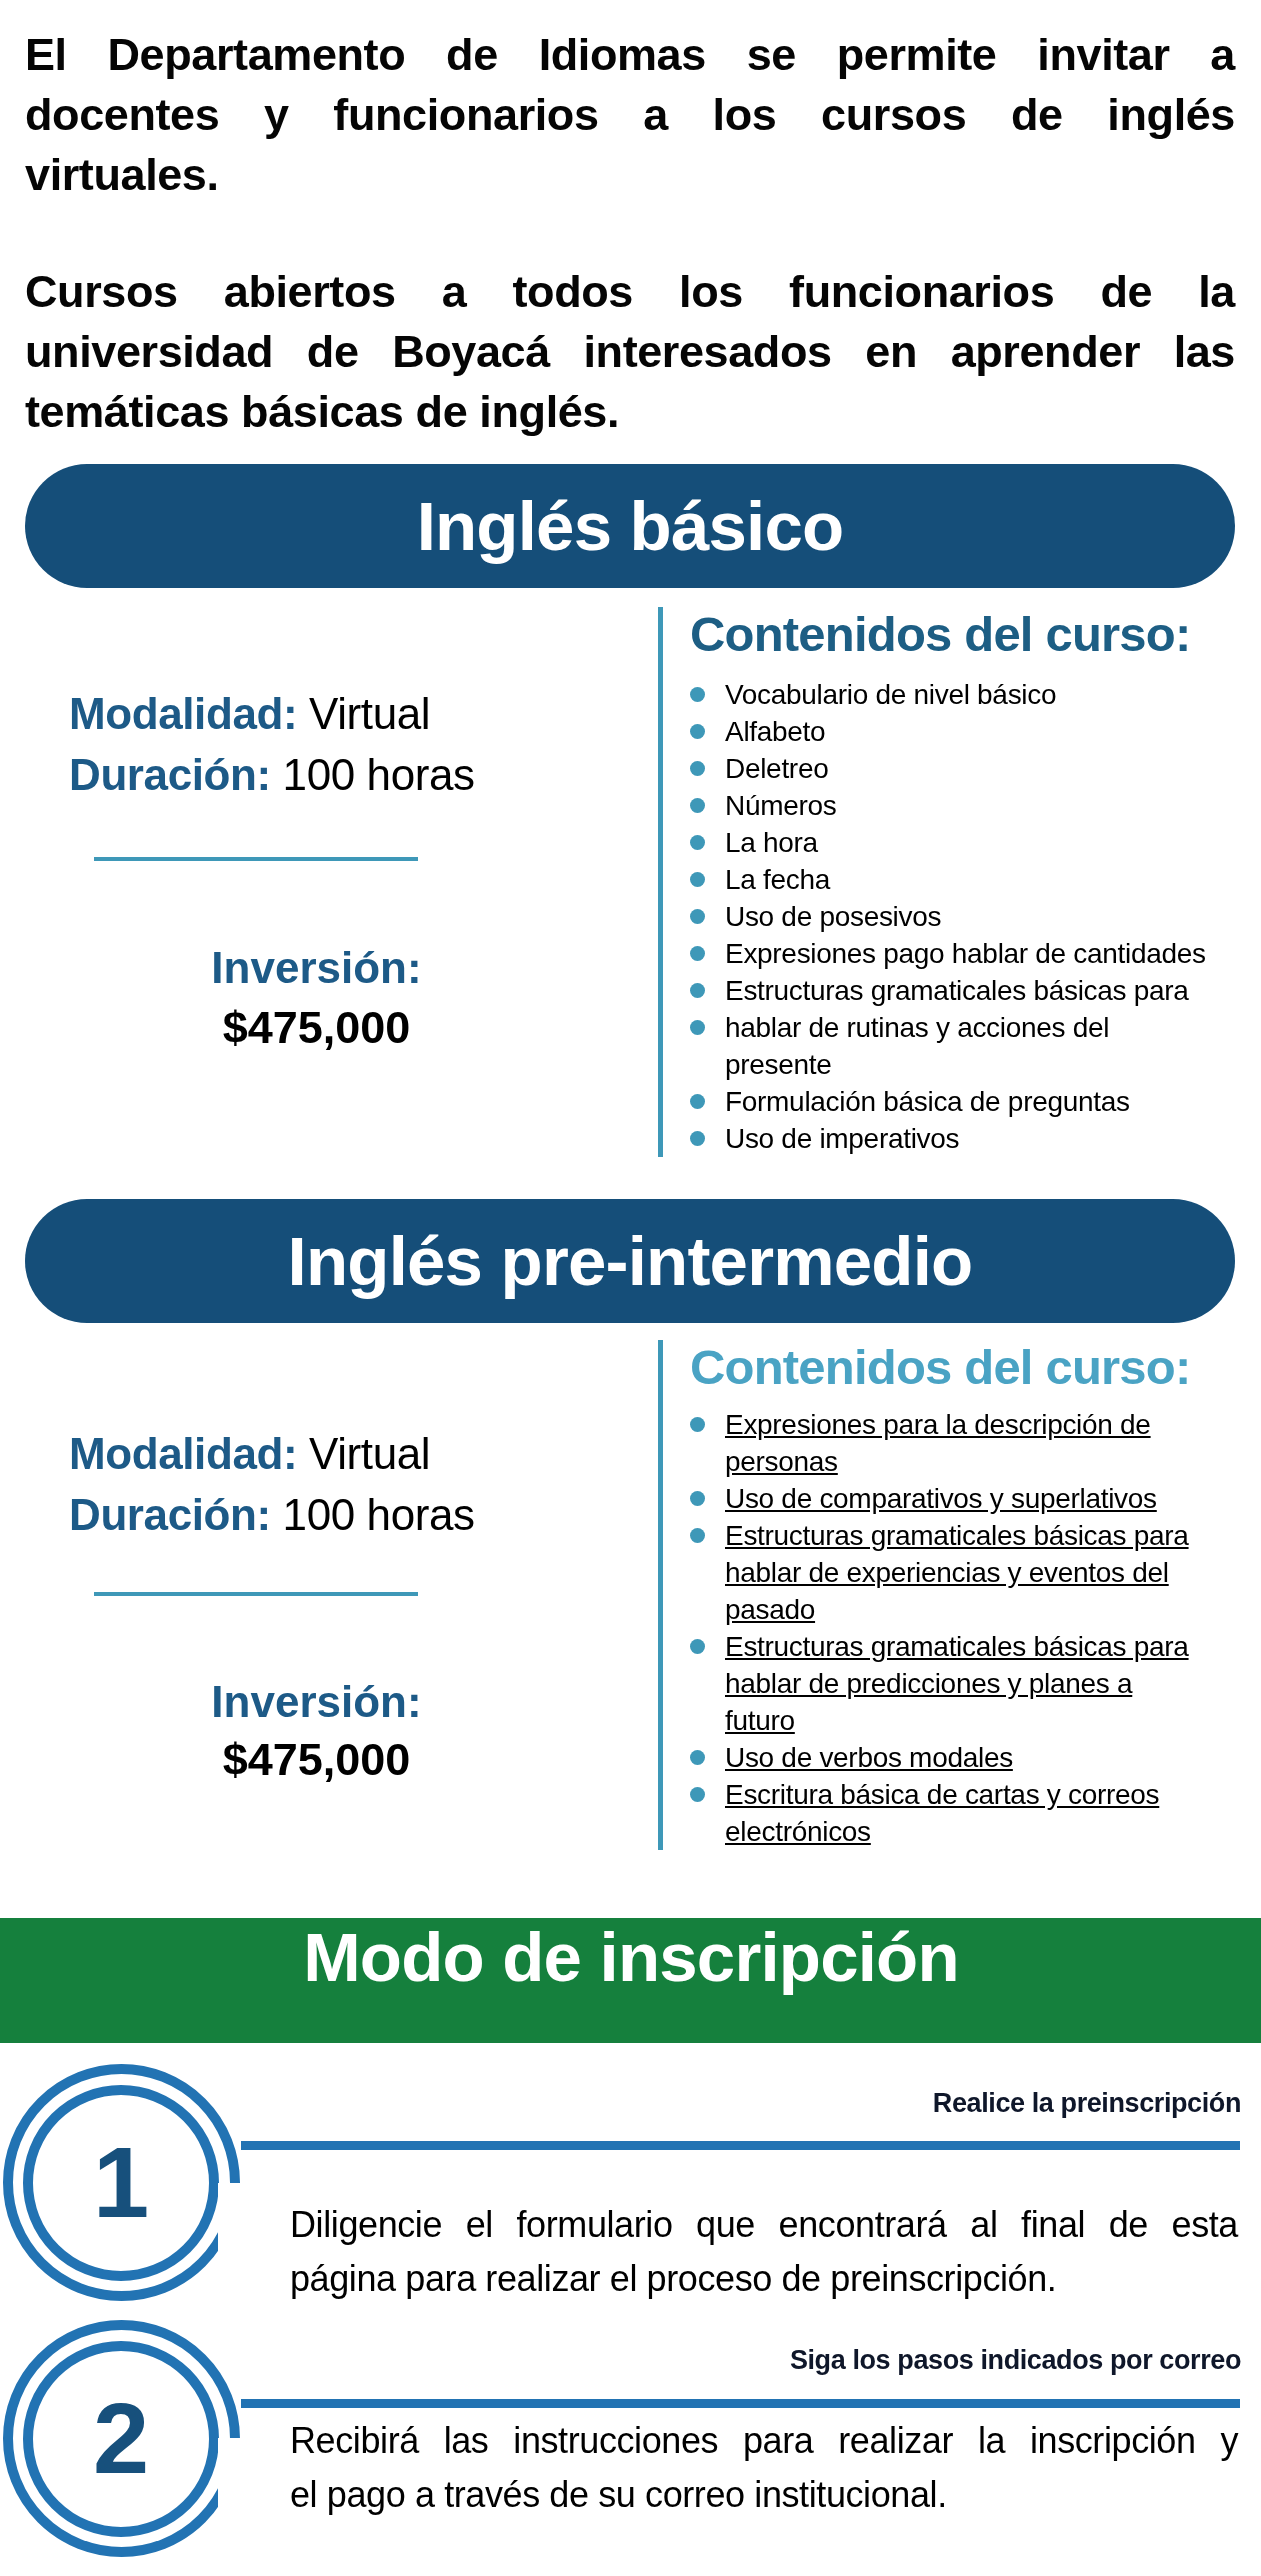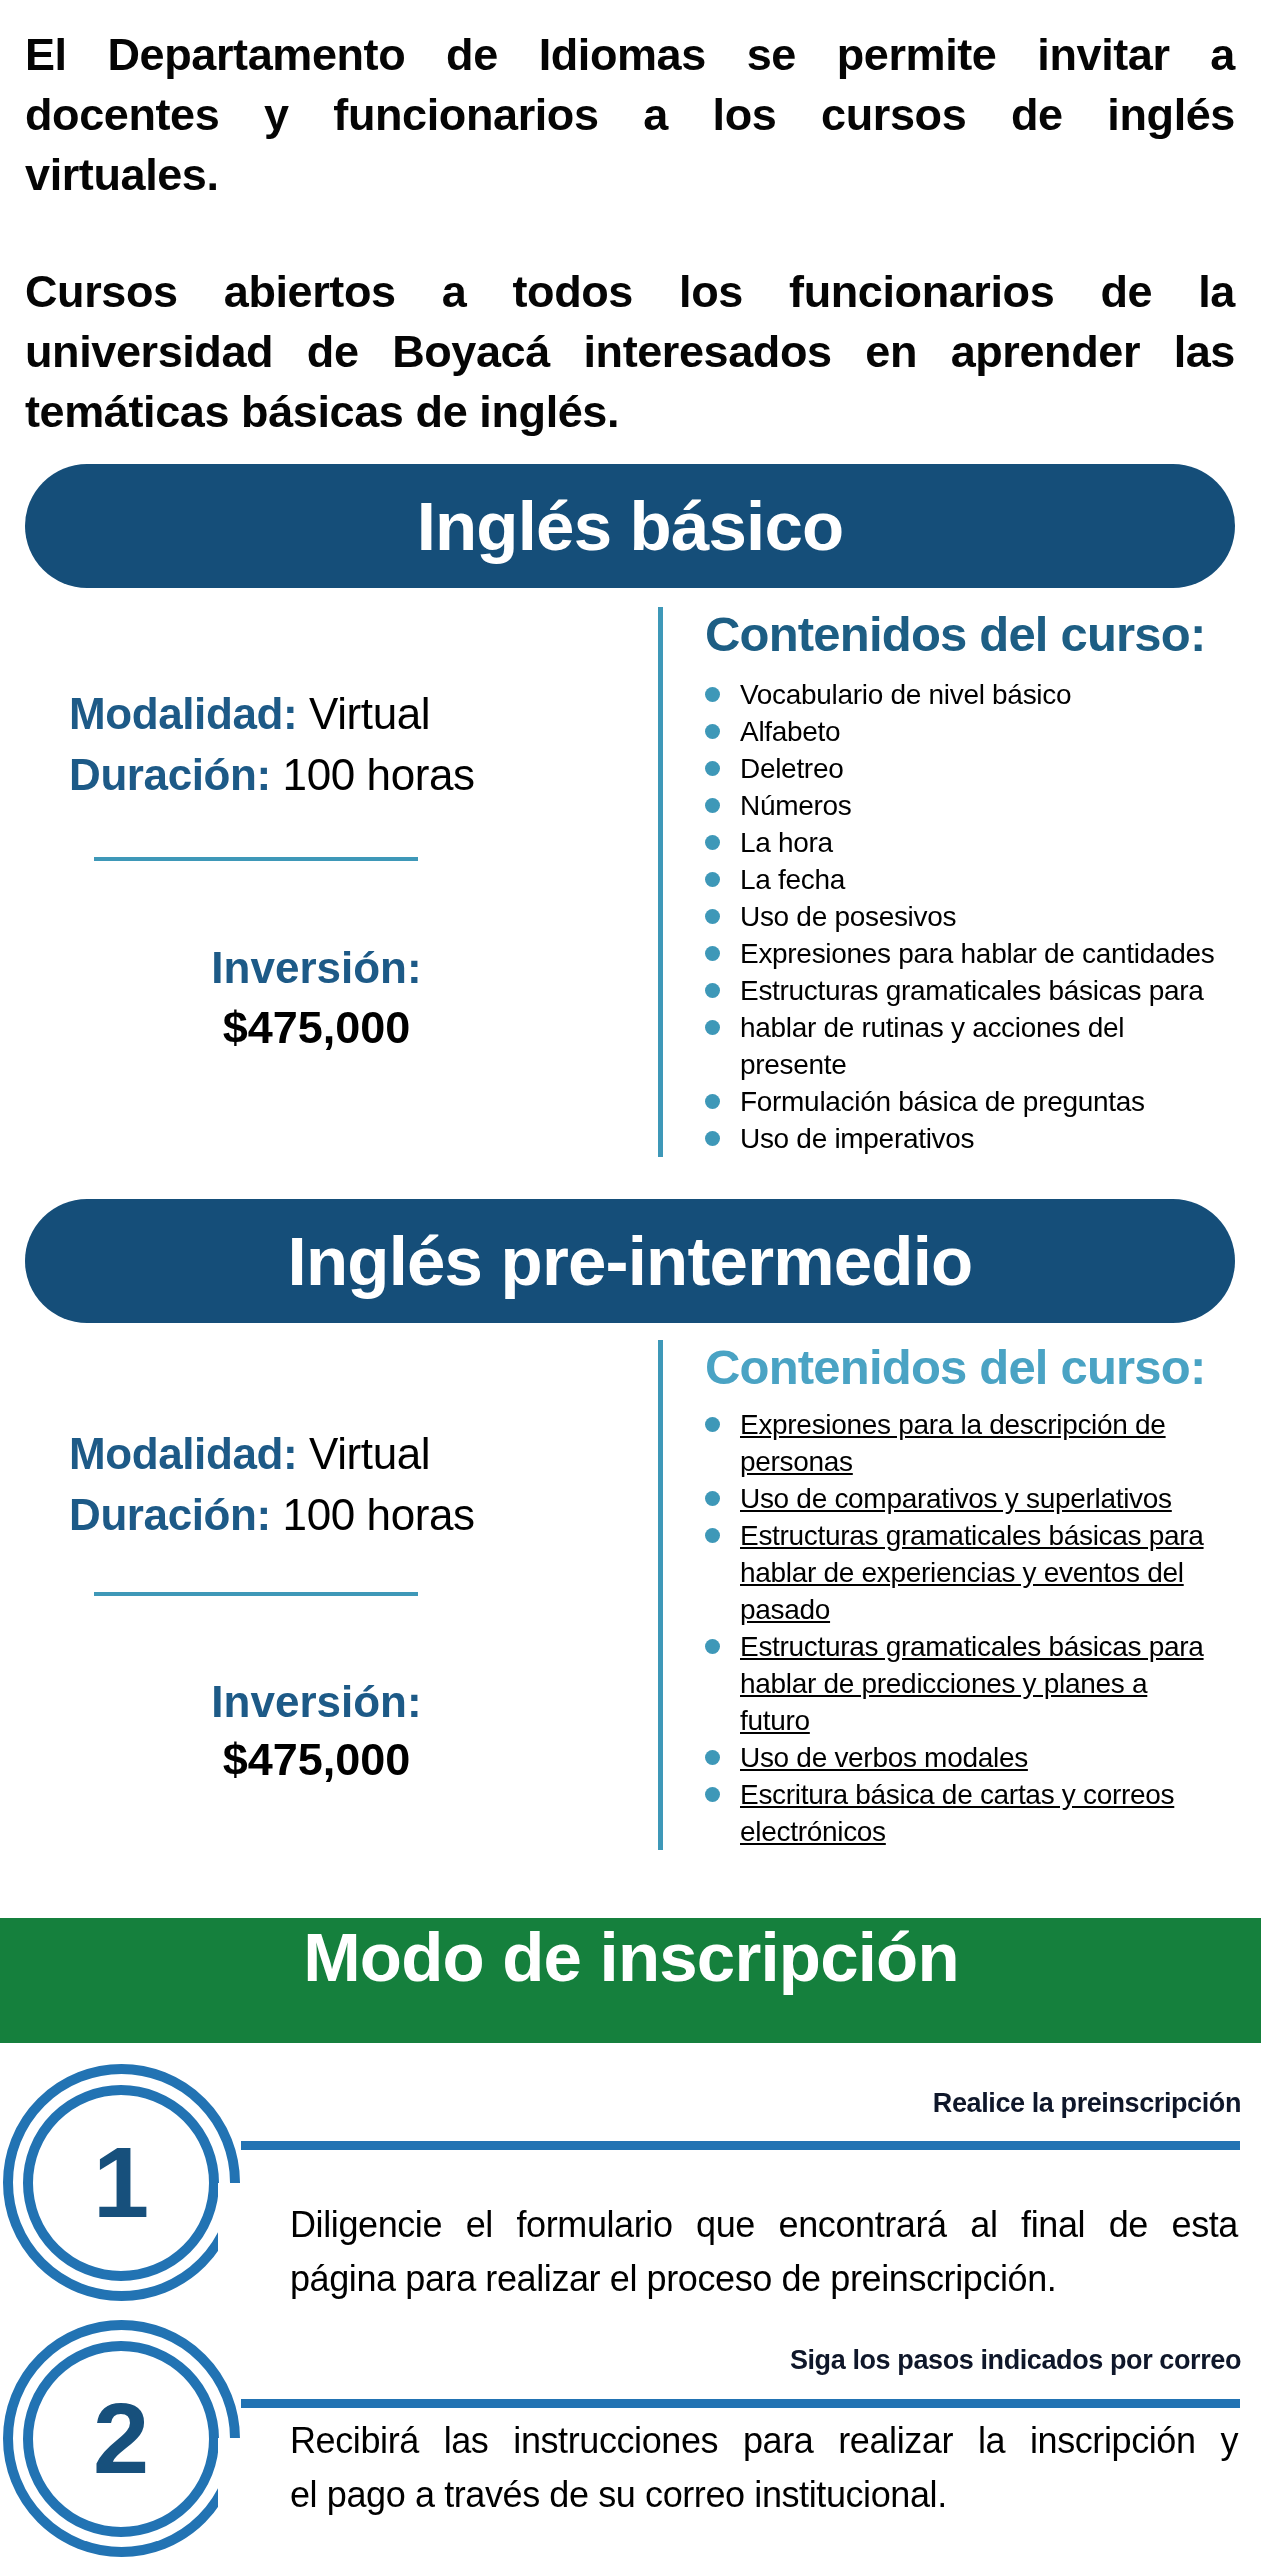--- a/index.html
+++ b/index.html
@@ -38,21 +38,21 @@
   .div-c2{margin-top:47px;}
   .inv-wrap{width:471px;margin-left:67px;text-align:center;}
   .inv-c1{margin-top:82px;}
   .inv-c2{margin-top:81px;}
   .inv-label{font-size:44px;line-height:49px;font-weight:700;color:#1d5a87;}
   .inv-value{font-size:45px;line-height:49px;font-weight:700;color:#000;}
   .inv-v1{margin-top:11px;}
   .inv-v2{margin-top:9.2px;}
   .rightcol{
     position:absolute;left:658px;width:580px;
-    border-left:5px solid #3e98b8;padding-left:42px;box-sizing:border-box;
+    border-left:5px solid #3e98b8;padding-left:27px;box-sizing:border-box;
     min-height:493px;
   }
   .contents-heading{font-size:49px;font-weight:700;letter-spacing:-0.8px;line-height:54px;}
   .ch-c1{color:#1d5e84;}
   .ch-c2{color:#4aa3c4;}
   .blist{margin-top:15px;}
   .blist-c2{margin-top:11.8px;text-decoration:underline;}
   .bi{display:flex;align-items:flex-start;}
   .bdot{flex:none;width:15px;height:15px;border-radius:50%;background:#3e98b8;margin:11px 20px 0 0;}
   .btxt{font-size:28px;line-height:37px;letter-spacing:-0.3px;color:#000;}
@@ -160,21 +160,21 @@
         </div>
         <div class="bi">
           <span class="bdot"></span>
           <div class="btxt">
             <div>Uso de posesivos</div>
           </div>
         </div>
         <div class="bi">
           <span class="bdot"></span>
           <div class="btxt">
-            <div>Expresiones para hablar de cantidades</div>
+            <div>Expresiones pago hablar de cantidades</div>
           </div>
         </div>
         <div class="bi">
           <span class="bdot"></span>
           <div class="btxt">
             <div>Estructuras gramaticales básicas para</div>
           </div>
         </div>
         <div class="bi">
           <span class="bdot"></span>

